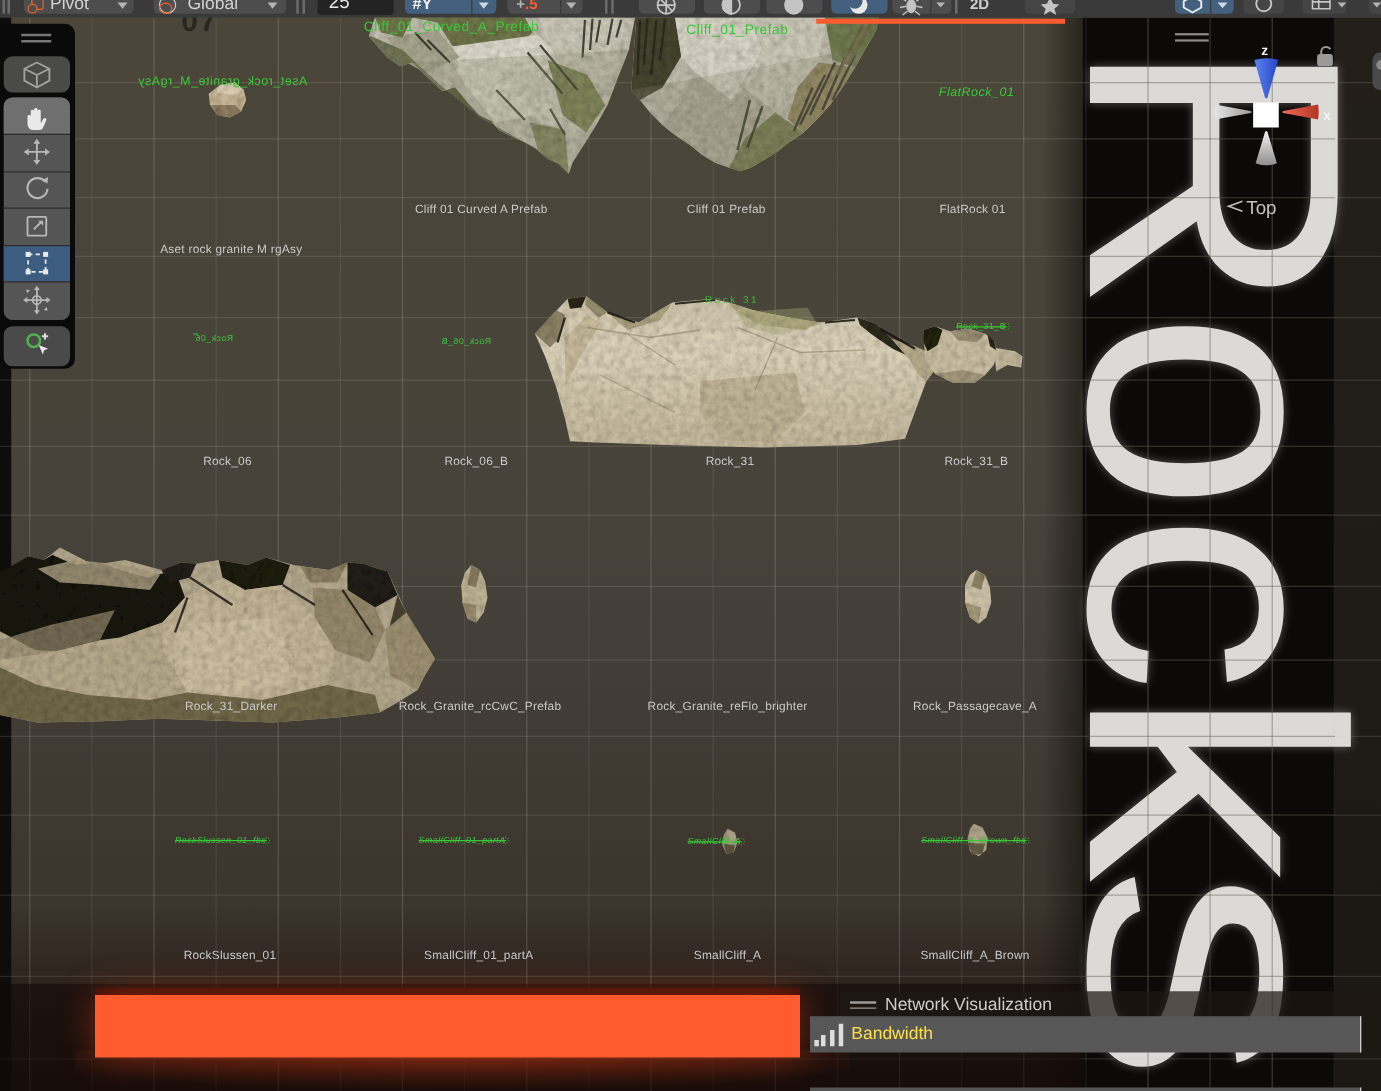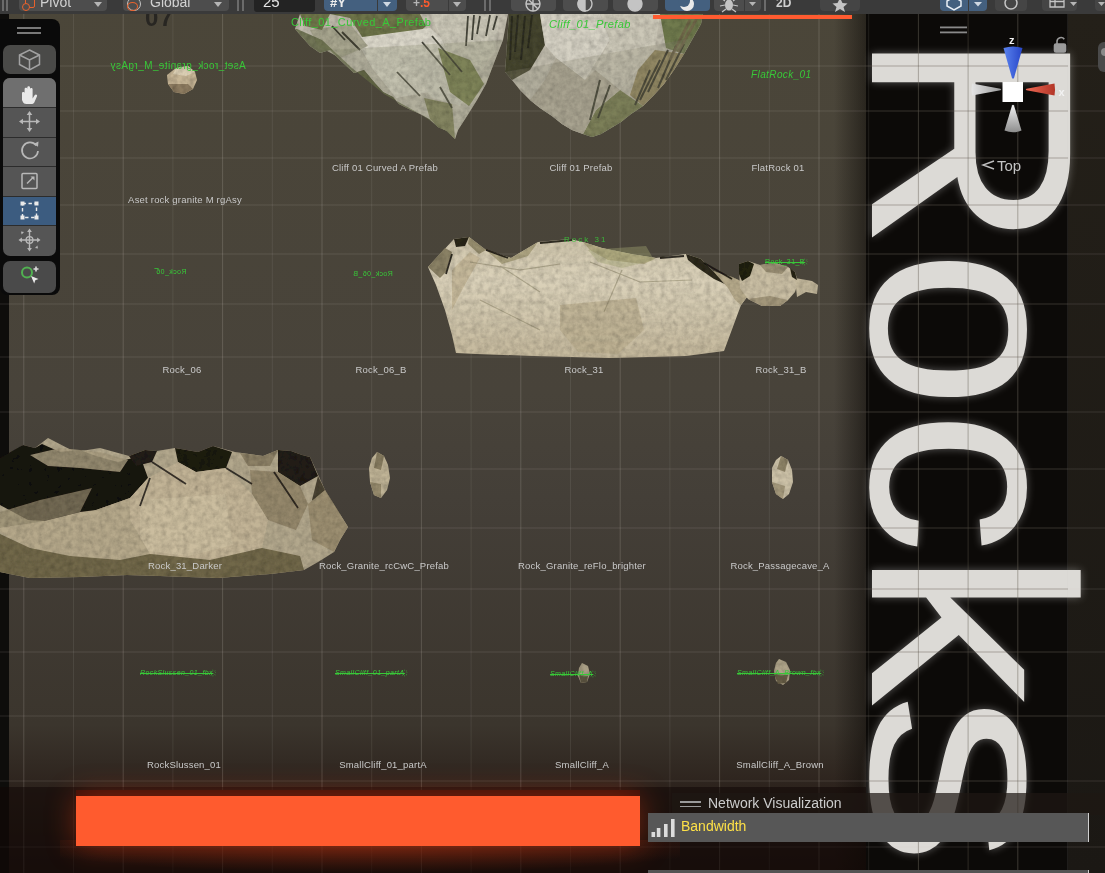--- a/index.html
+++ b/index.html
@@ -394,21 +394,21 @@
   <div class="lbl" style="left:384px;top:560px;">Rock_Granite_rcCwC_Prefab</div>
   <div class="lbl" style="left:582px;top:560px;">Rock_Granite_reFlo_brighter</div>
   <div class="lbl" style="left:780px;top:560px;">Rock_Passagecave_A</div>
   <div class="lbl" style="left:184px;top:759px;">RockSlussen_01</div>
   <div class="lbl" style="left:383px;top:759px;">SmallCliff_01_partA</div>
   <div class="lbl" style="left:582px;top:759px;">SmallCliff_A</div>
   <div class="lbl" style="left:780px;top:759px;">SmallCliff_A_Brown</div>
 
   <div class="glbl" style="left:110px;top:60px;width:136px;text-align:center;transform:scaleX(-1);font-size:10px;filter:blur(0.4px);">Aset_rock_granite_M_rgAsy</div>
   <div class="glbl" style="left:291px;top:16px;">Cliff_01_Curved_A_Prefab</div>
-  <div class="glbl" style="left:549px;top:18px;font-style:italic;">Cliff_01_Prefab</div>
+  <div class="glbl" style="left:549px;top:18px;">Cliff_01_Prefab</div>
   <div class="glbl" style="left:751px;top:69px;font-style:italic;font-size:10px;">FlatRock_01</div>
   <div class="glbl" style="left:564px;top:235px;font-size:8px;letter-spacing:2px;opacity:0.85;filter:blur(0.3px);">Rock 31</div>
   <div class="glbl" style="left:156px;top:268px;font-size:7px;transform:scaleX(-1);filter:blur(0.3px);">Rock_06̅̅</div>
   <div class="glbl" style="left:353px;top:270px;font-size:7px;transform:scaleX(-1);filter:blur(0.3px);">Rock_06_B</div>
   <div class="glbl" style="left:765px;top:258px;font-size:7px;filter:blur(0.3px);text-decoration:line-through;">Rock_31_B҉</div>
   <div class="glbl" style="left:140px;top:669px;font-size:7px;font-style:italic;text-decoration:line-through;filter:blur(0.3px);">RockSlussen_01_fbx҉</div>
   <div class="glbl" style="left:335px;top:669px;font-size:7px;font-style:italic;text-decoration:line-through;filter:blur(0.3px);">SmallCliff_01_partA҉</div>
   <div class="glbl" style="left:550px;top:670px;font-size:7px;font-style:italic;text-decoration:line-through;filter:blur(0.3px);">SmallCliff_A҉</div>
   <div class="glbl" style="left:737px;top:669px;font-size:7px;font-style:italic;text-decoration:line-through;filter:blur(0.3px);">SmallCliff_A_Brown_fbx҉</div>
 

